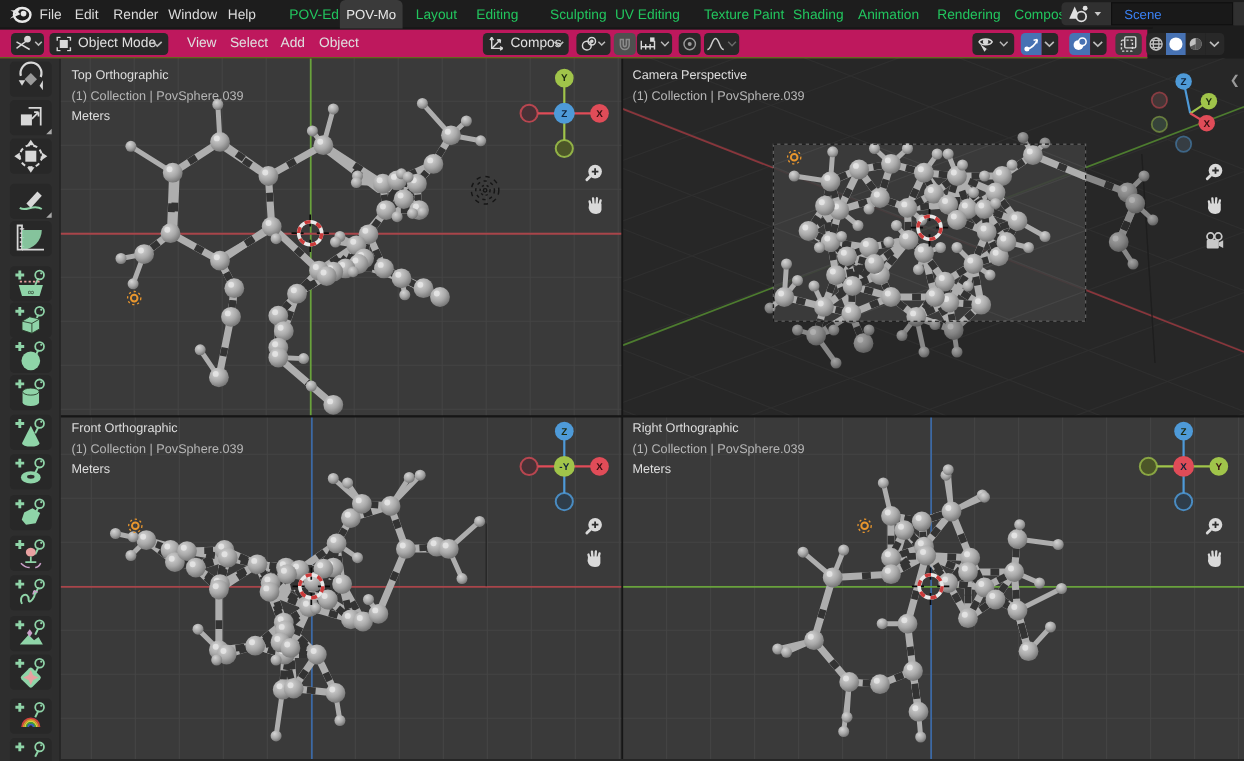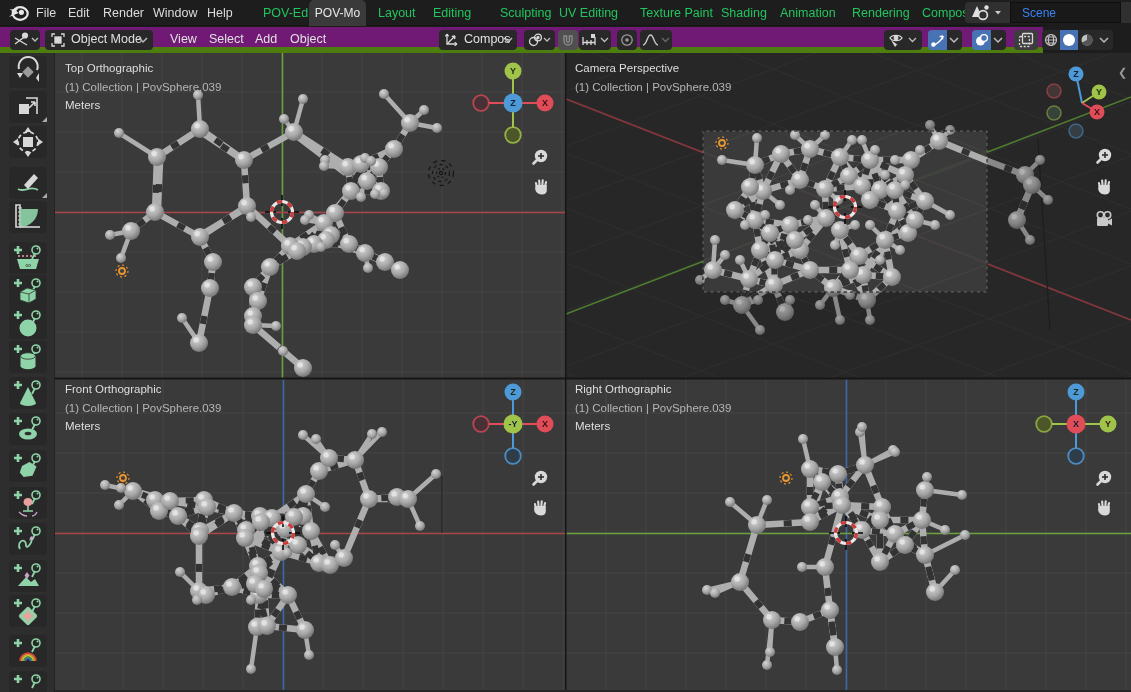--- a/index.html
+++ b/index.html
@@ -1,20 +1,20 @@
 <!DOCTYPE html>
 <html><head><meta charset="utf-8"><style>
 *{margin:0;padding:0;box-sizing:border-box}
 html,body{width:1131px;height:692px;overflow:hidden;background:#1d1d1d;font-family:"Liberation Sans",sans-serif}
 .abs{position:absolute}
 #topbar{position:absolute;left:0;top:0;width:1048px;height:26px;background:#1d1d1d;border-bottom:1px solid #151515}
 #topbar .m{position:absolute;top:6px;font-size:12.5px;color:#dcdcdc}
 #topbar .tab{position:absolute;top:6px;font-size:12.5px;color:#22c55e}
 #topbar .tabact{position:absolute;top:0;height:26px;background:#3a3a3a;border-radius:5px 5px 0 0;color:#e8e8e8;font-size:12px;line-height:26px;text-align:center}
-#header{position:absolute;left:0;top:27px;width:1043px;height:26px;background:#701a75;border-bottom:6px solid #4d7c0f}
+#header{position:absolute;left:0;top:27px;width:1043px;height:26px;background:#be185d;border-bottom:1px solid #4d7c0f}
 .btn{position:absolute;top:3px;height:20px;background:#282828;border-radius:4px}
 .hm{position:absolute;top:5px;font-size:12.5px;color:#e0e0e0}
 .vt1{font:11.5px "Liberation Sans",sans-serif;fill:#dedede}
 .vt2{font:11.5px "Liberation Sans",sans-serif;fill:#b6b6b6}
 svg text{paint-order:stroke}
 </style></head><body>
 <svg class="abs" style="left:0;top:53px" width="1131" height="639" viewBox="0 53 1131 639">
 <defs>
 <radialGradient id="atom" cx="0.37" cy="0.3" r="0.75">
 <stop offset="0" stop-color="#d4d4d4"></stop>

